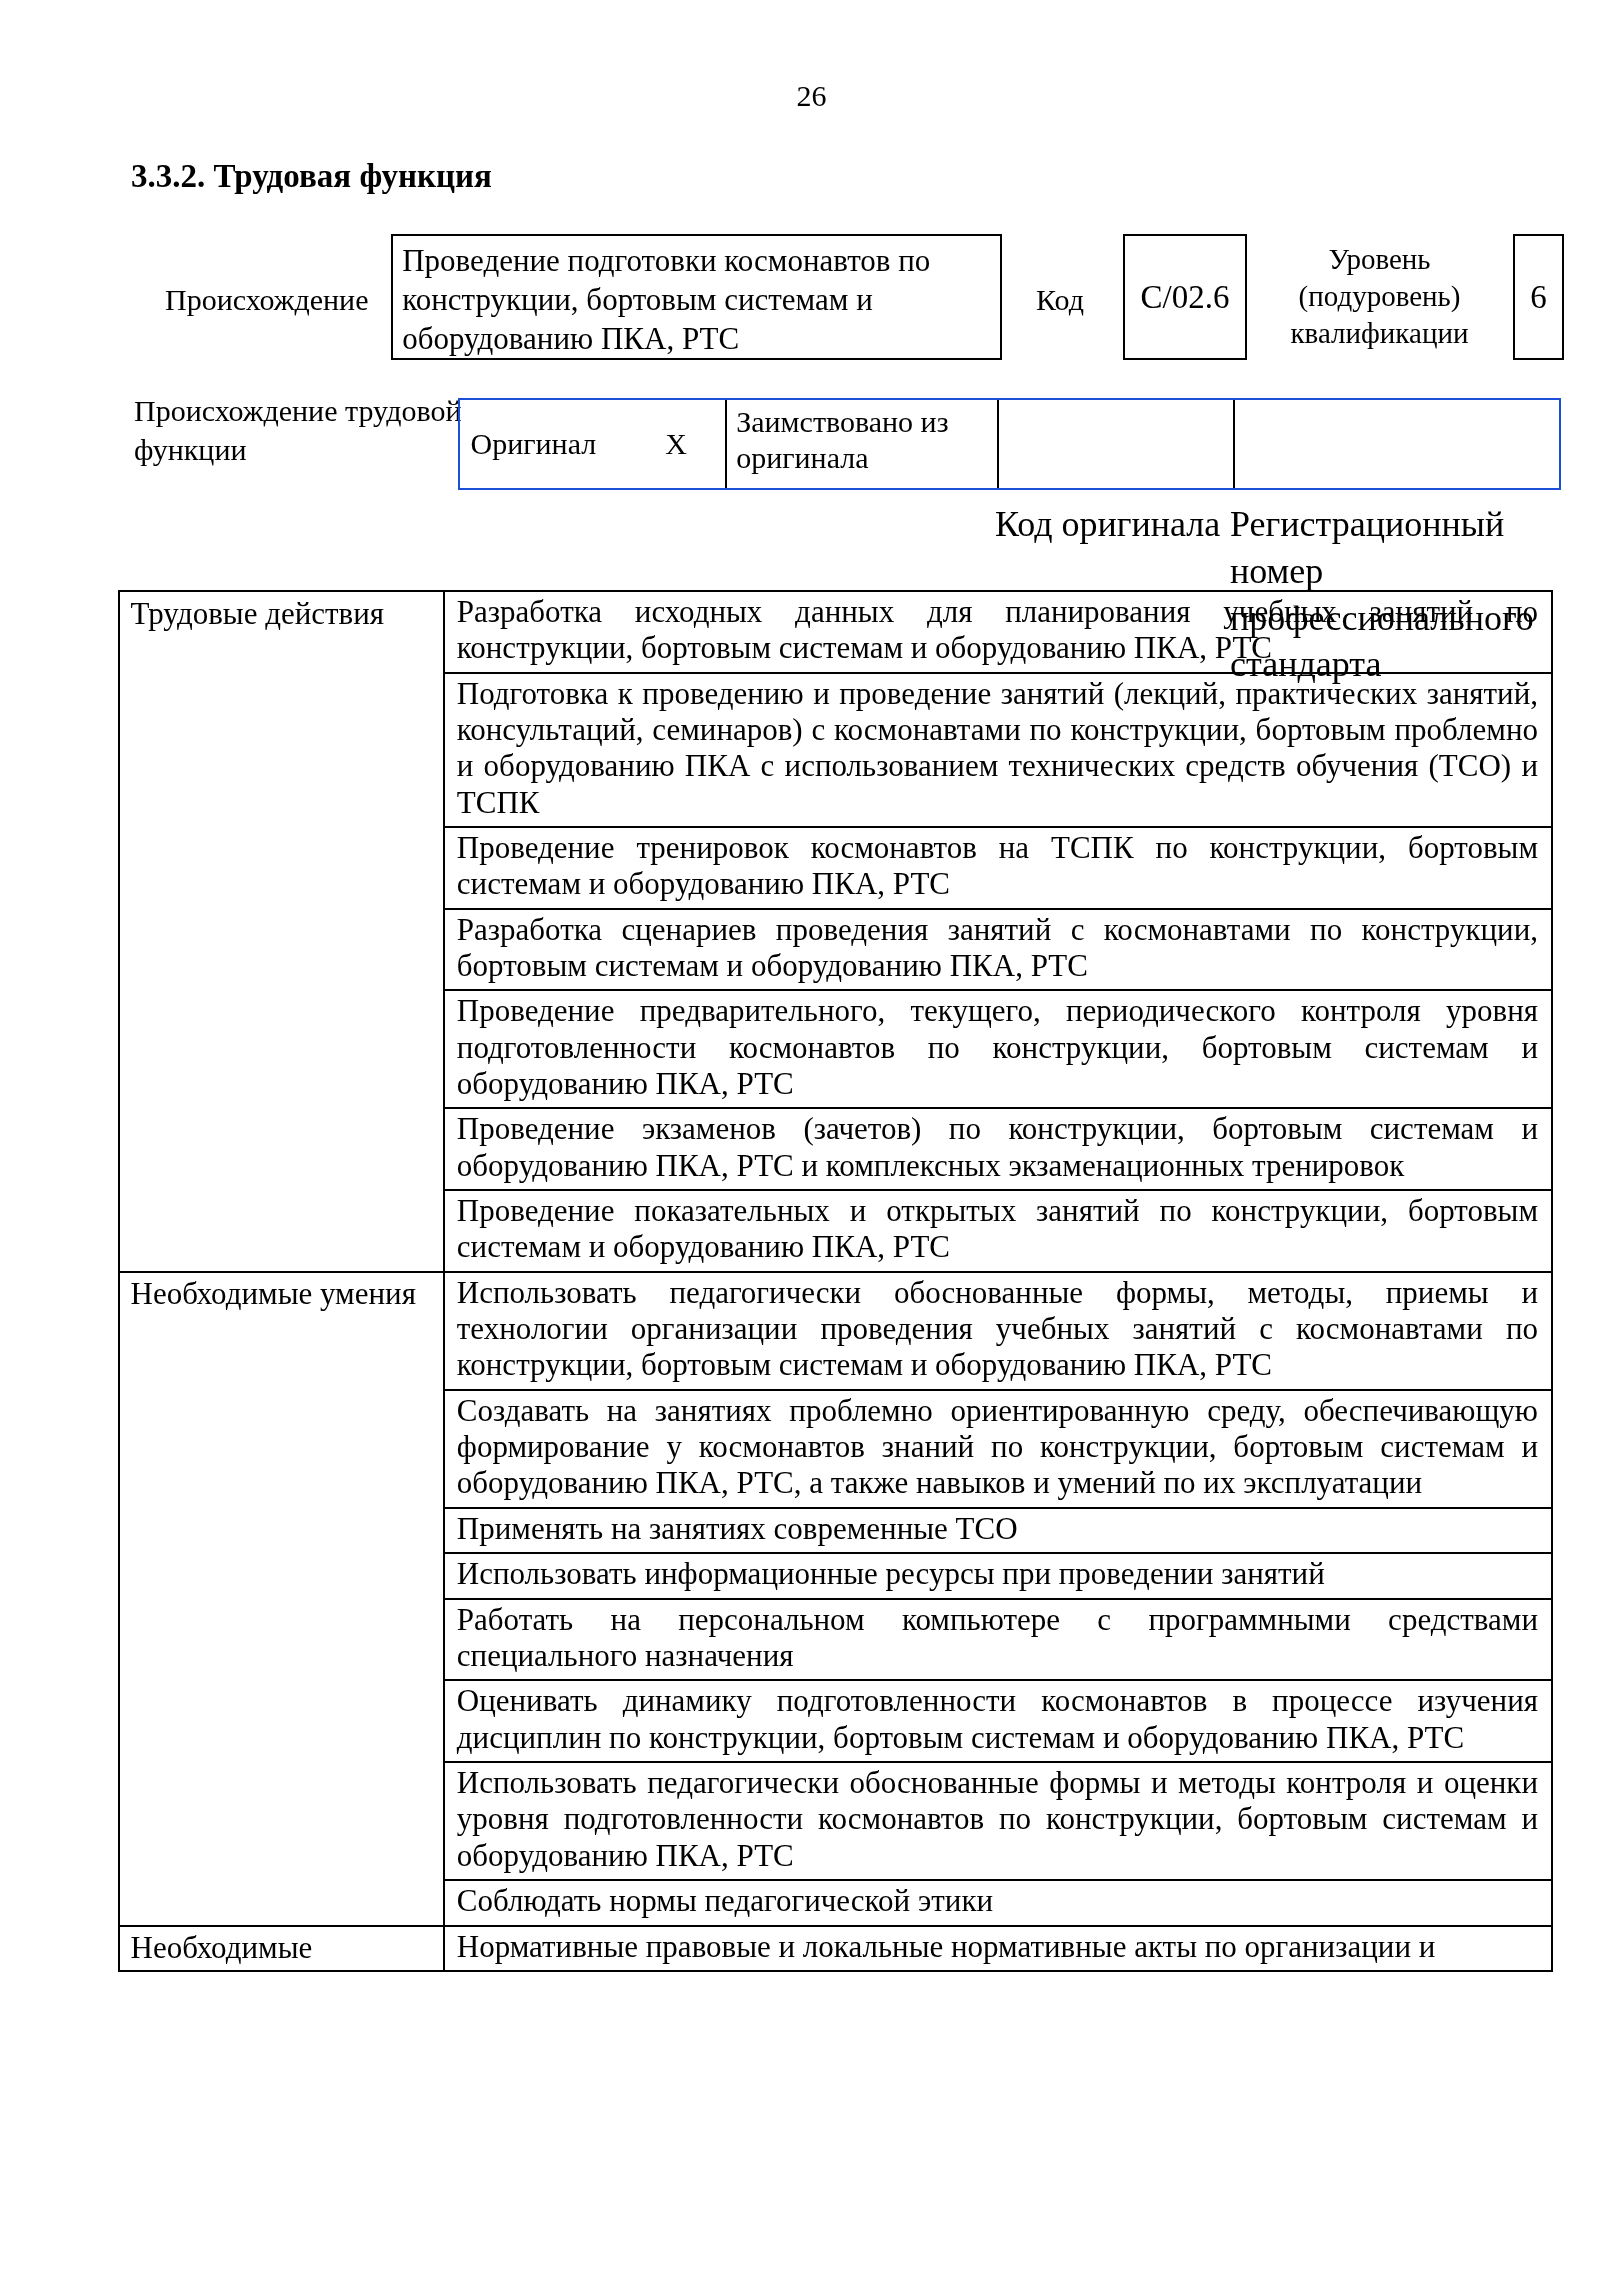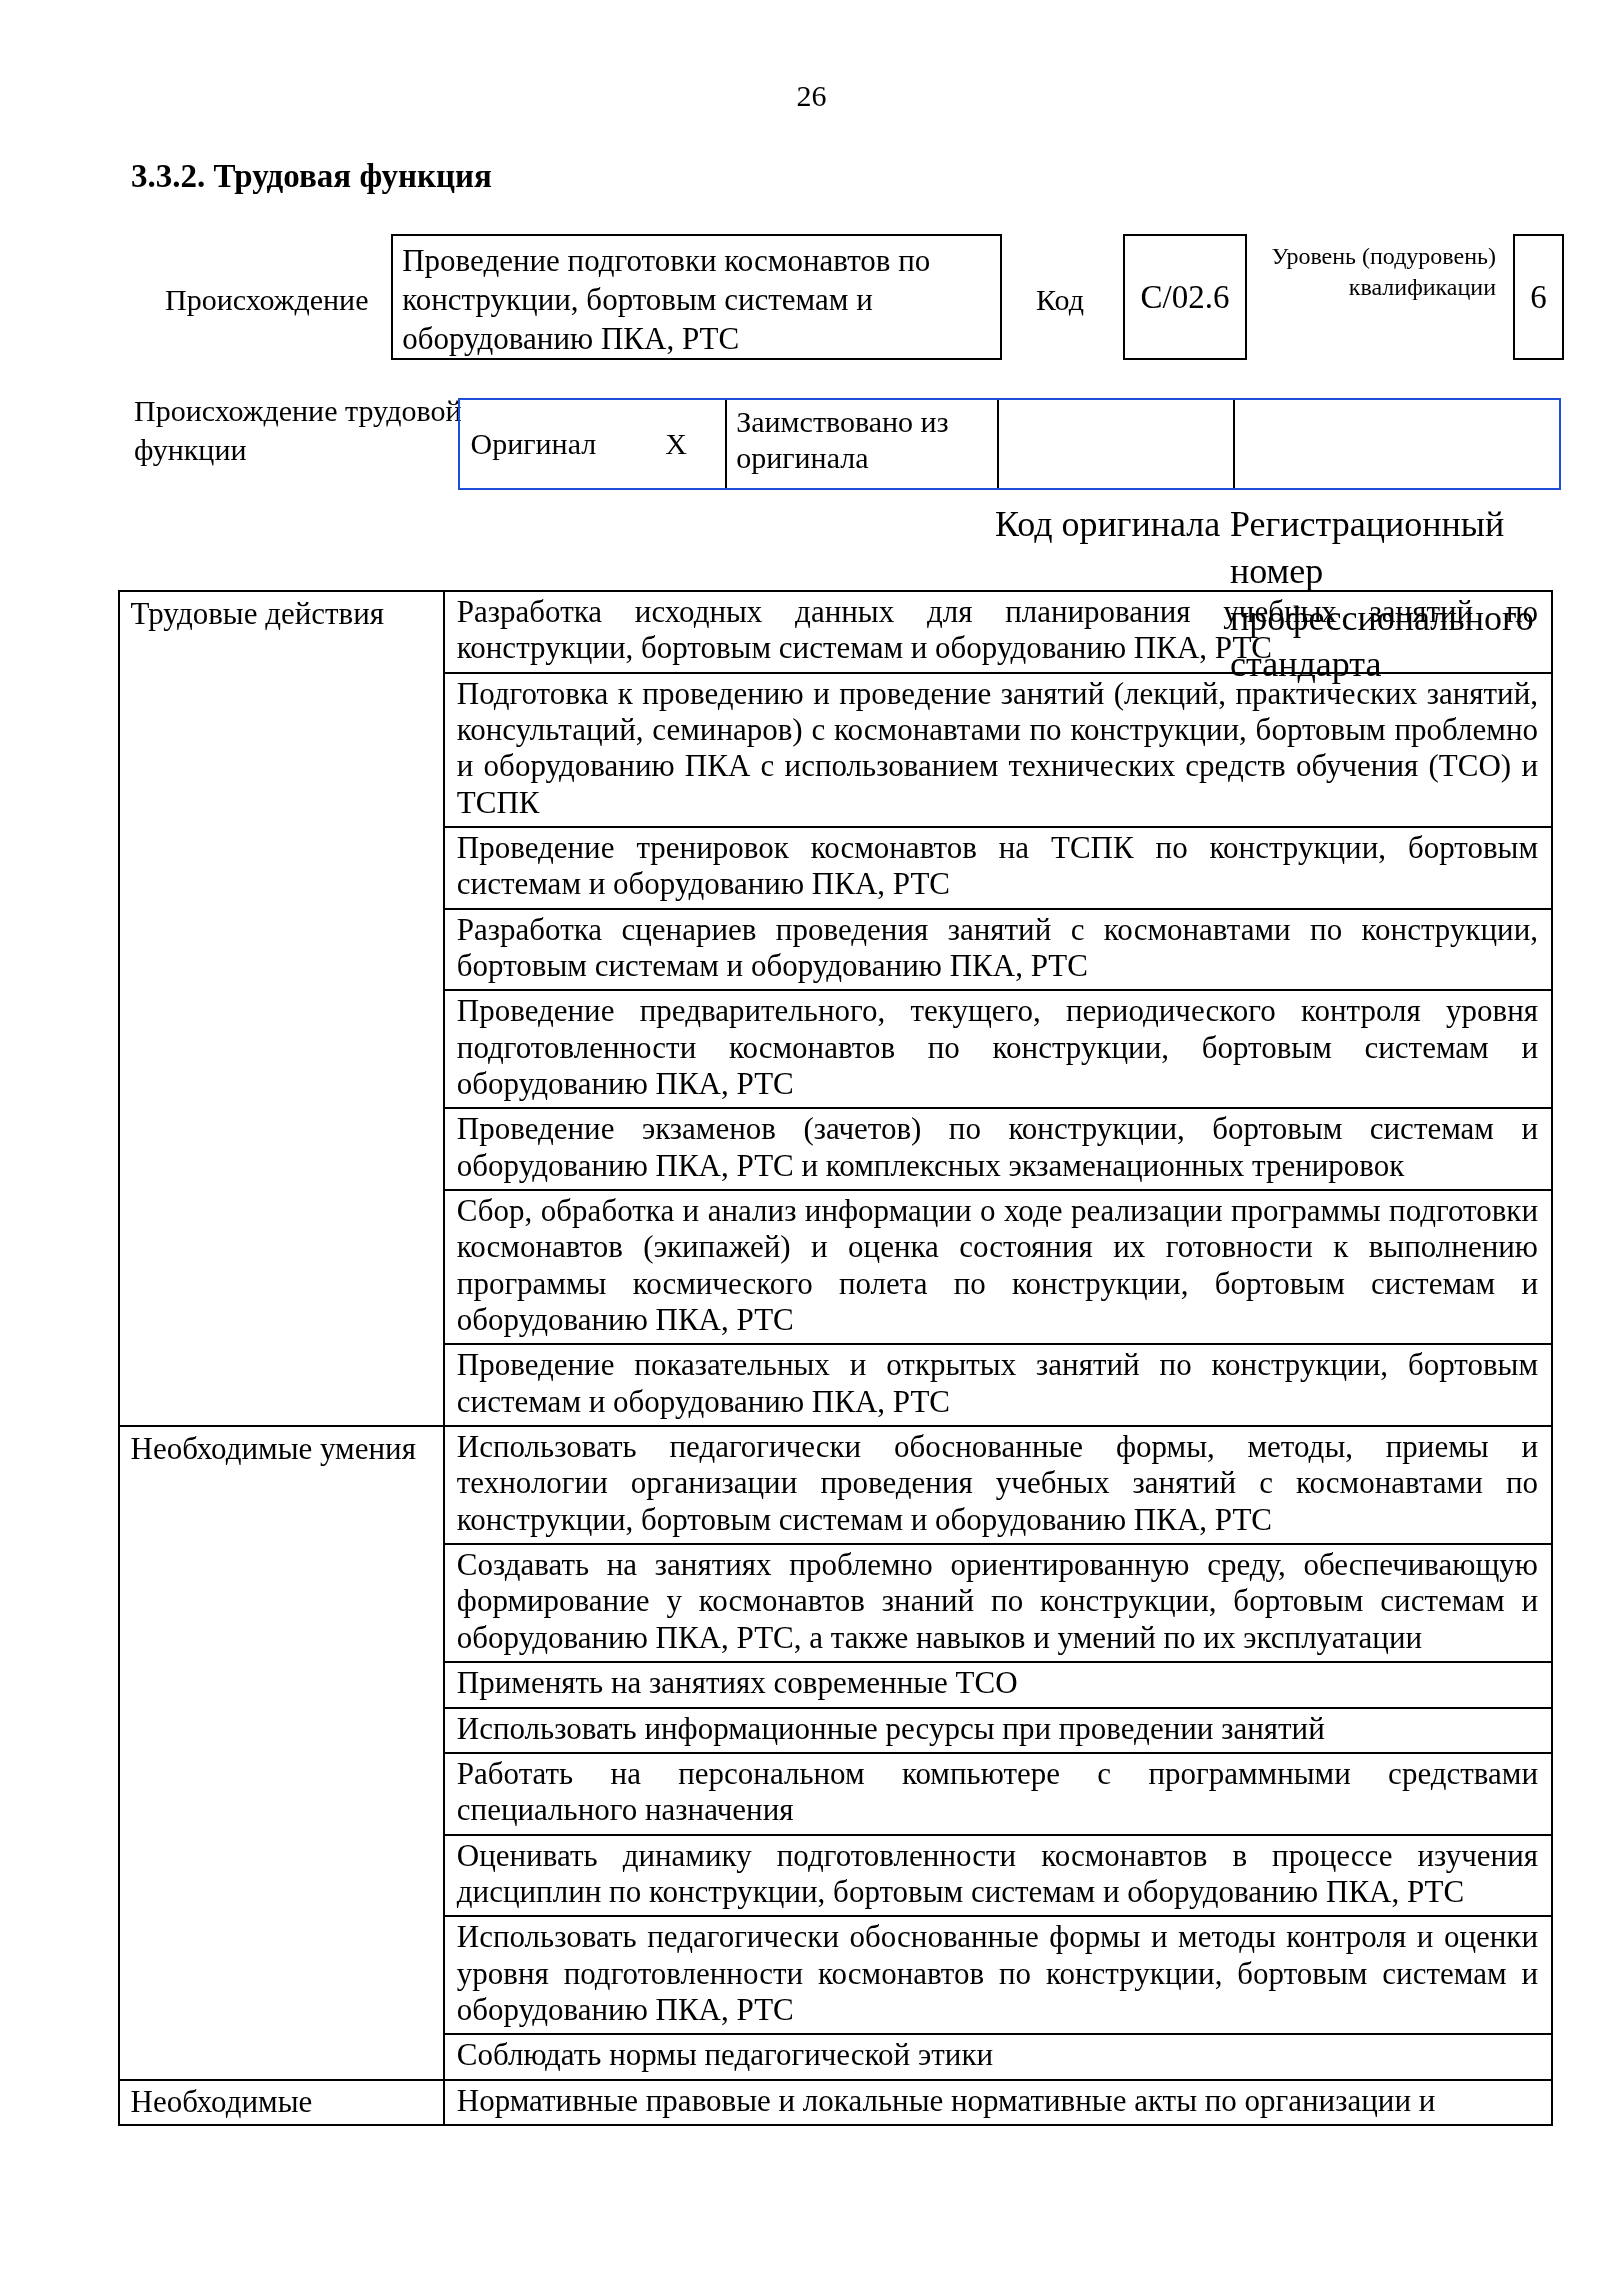--- a/index.html
+++ b/index.html
@@ -30,21 +30,21 @@
   }
   .code-lbl{top:283px;left:1036px;}
   .code-box{
     position:absolute;left:1123px;top:234px;width:124px;height:126px;
     border:2px solid #000;box-sizing:border-box;
     display:flex;align-items:center;justify-content:center;
     font-size:33px;
   }
   .level-lbl{
     position:absolute;left:1263px;top:241px;width:233px;
-    text-align:right;font-size:24px;line-height:1.28;
+    text-align:center;font-size:29px;line-height:1.28;
   }
   .level-box{
     position:absolute;left:1513px;top:234px;width:51px;height:126px;
     border:2px solid #000;box-sizing:border-box;
     display:flex;align-items:center;justify-content:center;
     font-size:33px;
   }
   
   .origin-lbl{
     position:absolute;left:134px;top:391px;width:340px;
@@ -121,21 +121,20 @@
 
     <div class="tsection">
       <div class="sec-label">Трудовые действия</div>
       <div class="sec-rows">
         <div class="trow">Разработка исходных данных для планирования учебных занятий по конструкции, бортовым системам и оборудованию ПКА, РТС</div>
         <div class="trow">Подготовка к проведению и проведение занятий (лекций, практических занятий, консультаций, семинаров) с космонавтами по конструкции, бортовым проблемно и оборудованию ПКА с использованием технических средств обучения (ТСО) и ТСПК</div>
         <div class="trow">Проведение тренировок космонавтов на ТСПК по конструкции, бортовым системам и оборудованию ПКА, РТС</div>
         <div class="trow">Разработка сценариев проведения занятий с космонавтами по конструкции, бортовым системам и оборудованию ПКА, РТС</div>
         <div class="trow">Проведение предварительного, текущего, периодического контроля уровня подготовленности космонавтов по конструкции, бортовым системам и оборудованию ПКА, РТС</div>
         <div class="trow">Проведение экзаменов (зачетов) по конструкции, бортовым системам и оборудованию ПКА, РТС и комплексных экзаменационных тренировок</div>
-        <div class="trow">Сбор, обработка и анализ информации о ходе реализации программы подготовки космонавтов (экипажей) и оценка состояния их готовности к выполнению программы космического полета по конструкции, бортовым системам и оборудованию ПКА, РТС</div>
         <div class="trow">Проведение показательных и открытых занятий по конструкции, бортовым системам и оборудованию ПКА, РТС</div>
       </div>
     </div>
 
     <div class="tsection">
       <div class="sec-label">Необходимые умения</div>
       <div class="sec-rows">
         <div class="trow">Использовать педагогически обоснованные формы, методы, приемы и технологии организации проведения учебных занятий с космонавтами по конструкции, бортовым системам и оборудованию ПКА, РТС</div>
         <div class="trow">Создавать на занятиях проблемно ориентированную среду, обеспечивающую формирование у космонавтов знаний по конструкции, бортовым системам и оборудованию ПКА, РТС, а также навыков и умений по их эксплуатации</div>
         <div class="trow">Применять на занятиях современные ТСО</div>

